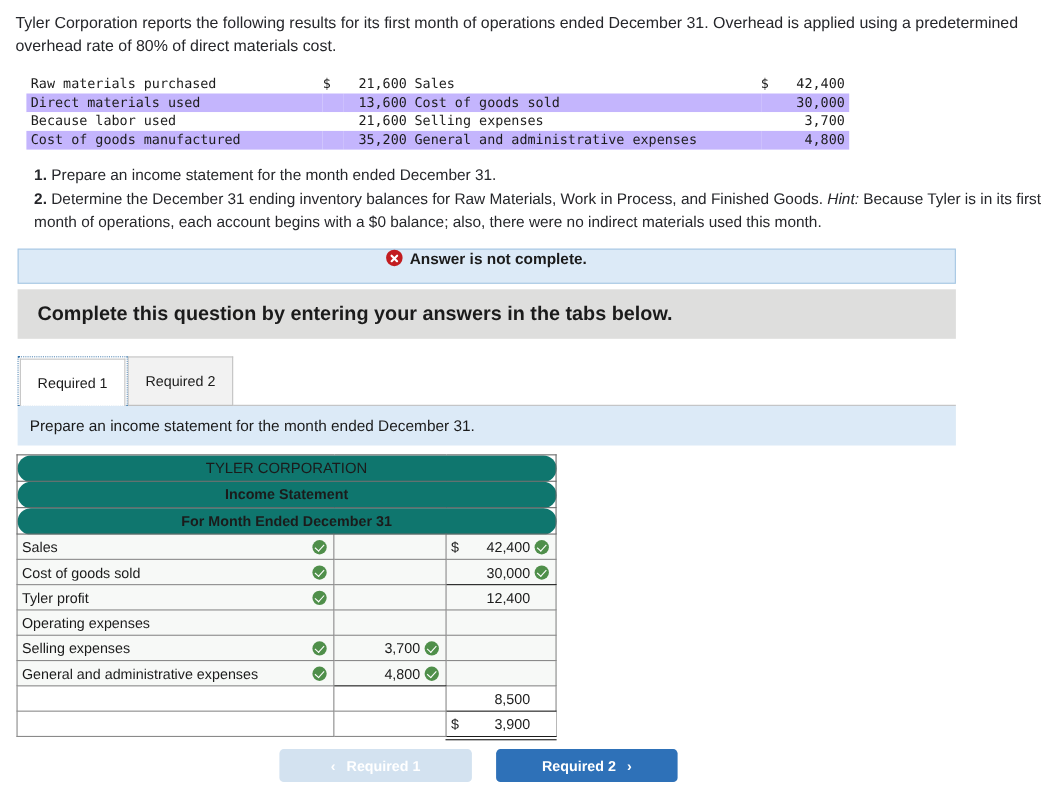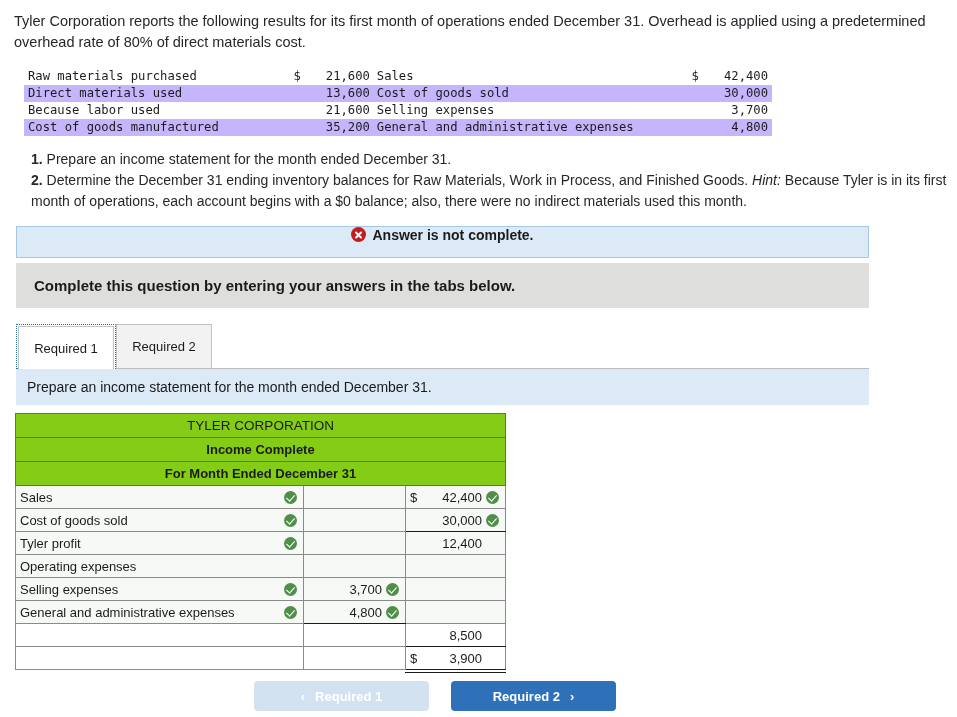--- a/index.html
+++ b/index.html
@@ -76,21 +76,21 @@
   .x-icon::after  { transform: rotate(-45deg); }
 
   
   .greybar {
     position: absolute;
     left: 16px; top: 263px; width: 853px; height: 45px;
     background: #dededd;
     display: flex; align-items: center;
   }
   .greybar span {
-    padding-left: 18px; font-size: 15px; font-weight: bold; color: #1b1b1b;
+    padding-left: 18px; font-size: 18px; font-weight: bold; color: #1b1b1b;
   }
 
   
   .tabstrip {
     position: absolute;
     left: 16px; top: 324px; width: 853px; height: 45px;
   }
   .tabstrip .baseline {
     position: absolute; left: 0; bottom: 0; width: 853px;
     border-bottom: 1px solid #bbbbbb;
@@ -141,25 +141,26 @@
     color: #1b1b1b;
     table-layout: fixed;
   }
   .is-table td {
     border: 1px solid #8a8a8a;
     height: 23px;
     padding: 0 4px;
     vertical-align: middle;
   }
   .is-table tr.hdr td {
-    background: #84cc16;
+    background: #0f766e;
     text-align: center;
     font-weight: bold;
     border-color: #6b6b6b;
     height: 24px;
+    border-radius: 12px;
   }
   .is-table tr.hdr.title td { font-weight: normal; font-size: 13.5px; }
 
   .c-label { width: 288px; }
   .c-mid   { width: 102px; }
   .c-right { width: 100px; }
 
   .cell-flex { display: flex; align-items: center; width: 100%; height: 21px; }
   .cell-flex .txt { flex: 1 1 auto; white-space: nowrap; overflow: hidden; }
   .cell-flex .num { flex: 1 1 auto; text-align: right; white-space: nowrap; padding-right: 2px; }
@@ -295,21 +296,21 @@
     <colgroup>
       <col class="c-label">
         <col class="c-mid">
         <col class="c-right">
     </colgroup>
     <tbody id="is-body">
         <tr class="hdr title">
           <td colspan="3">TYLER CORPORATION</td>
         </tr>
         <tr class="hdr">
-          <td colspan="3">Income Complete</td>
+          <td colspan="3">Income Statement</td>
         </tr>
         <tr class="hdr">
           <td colspan="3">For Month Ended December 31</td>
         </tr>
         <tr>
           <td class="filled">
             <div class="cell-flex">
               <span class="txt">Sales</span>
               <span class="mark">
                 <span class="tick"></span>

